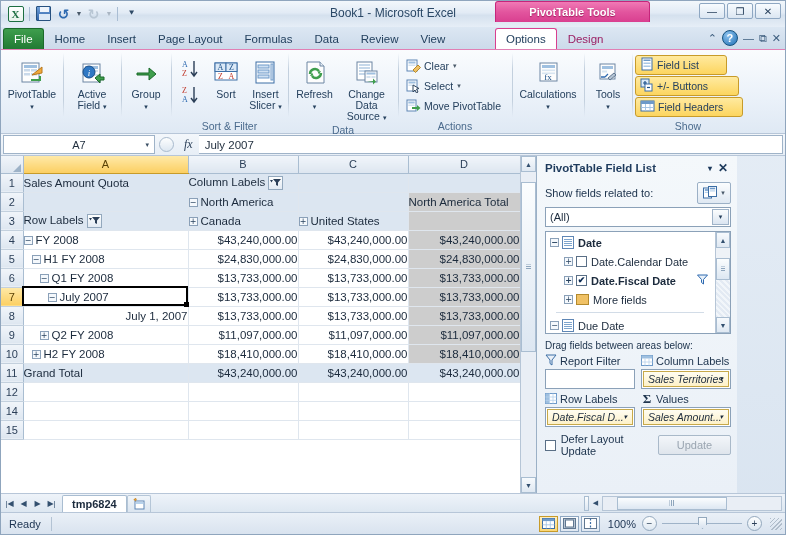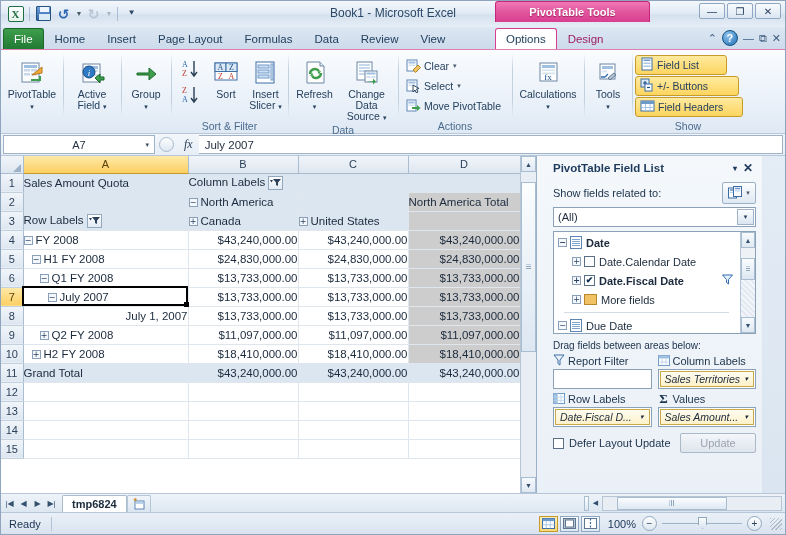--- a/index.html
+++ b/index.html
@@ -217,23 +217,23 @@
   }
   .sb-btn { height:16px; background:linear-gradient(to bottom,#f7fafd,#dfe8f2); border:1px solid #a9bdd1; display:flex;align-items:center;justify-content:center; font-size:7px; color:#33506f;}
   .sb-thumb { background:linear-gradient(to bottom,#fbfdfe,#dde7f2); border:1px solid #a9bdd1; position:relative;}
   .sb-thumb::after{content:"";position:absolute;left:4px;right:4px;top:50%;height:5px;
     background: repeating-linear-gradient(to bottom,#8fa6bd 0,#8fa6bd 1px,transparent 1px,transparent 2px);
     transform:translateY(-50%);}
   .sb-track { flex:1; background:#e9eef5; }
 
   
   .pane {
-    width: 226px; background: linear-gradient(to bottom,#f4f8fb,#eaf0f7);
+    width: 201px; background: linear-gradient(to bottom,#f4f8fb,#eaf0f7);
     border-left: 1px solid #9bb0c6; display:flex; flex-direction:column;
-    padding: 2px 6px 2px 16px; position:relative;
+    padding: 2px 6px 2px 8px; position:relative;
   }
   .pane-title { height:20px; display:flex; align-items:center; font-size:11.5px; font-weight:bold; color:#1d3a5c; }
   .pane-title .sp { flex:1; }
   .pane-x { font-size:12px; color:#1d3a5c; padding: 0 3px; font-weight:bold; }
   .pane-row { display:flex; align-items:center; margin-top:4px; }
   .pane-lbl { font-size:11px; color:#20364f; flex:1; }
   .relbtn {
     width:34px; height:22px; border:1px solid #9bb0c6; border-radius:2px;
     background:linear-gradient(to bottom,#fbfdfe,#dfe8f2); display:flex;align-items:center;justify-content:center; gap:2px;
   }
@@ -770,27 +770,20 @@
             </tr>
             <tr>
               <th class="rowhead">11</th>
               <td class="cell pv-total-row"><span><span>Grand Total</span></span></td>
               <td class="cell pv-total-row num" style="text-align: right;"><span style="display: inline-block;"><span>$43,240,000.00</span></span></td>
               <td class="cell pv-total-row num" style="text-align: right;"><span style="display: inline-block;"><span>$43,240,000.00</span></span></td>
               <td class="cell pv-total-row num" style="text-align: right;"><span style="display: inline-block;"><span>$43,240,000.00</span></span></td>
             </tr>
             <tr>
               <th class="rowhead">12</th>
-              <td class="cell pv-white"><span><span></span></span></td>
-              <td class="cell pv-white"><span><span></span></span></td>
-              <td class="cell pv-white"><span><span></span></span></td>
-              <td class="cell pv-white"><span><span></span></span></td>
-            </tr>
-            <tr>
-              <th class="rowhead">13</th>
               <td class="cell pv-white"><span><span></span></span></td>
               <td class="cell pv-white"><span><span></span></span></td>
               <td class="cell pv-white"><span><span></span></span></td>
               <td class="cell pv-white"><span><span></span></span></td>
             </tr>
             <tr>
               <th class="rowhead">14</th>
               <td class="cell pv-white"><span><span></span></span></td>
               <td class="cell pv-white"><span><span></span></span></td>
               <td class="cell pv-white"><span><span></span></span></td>

